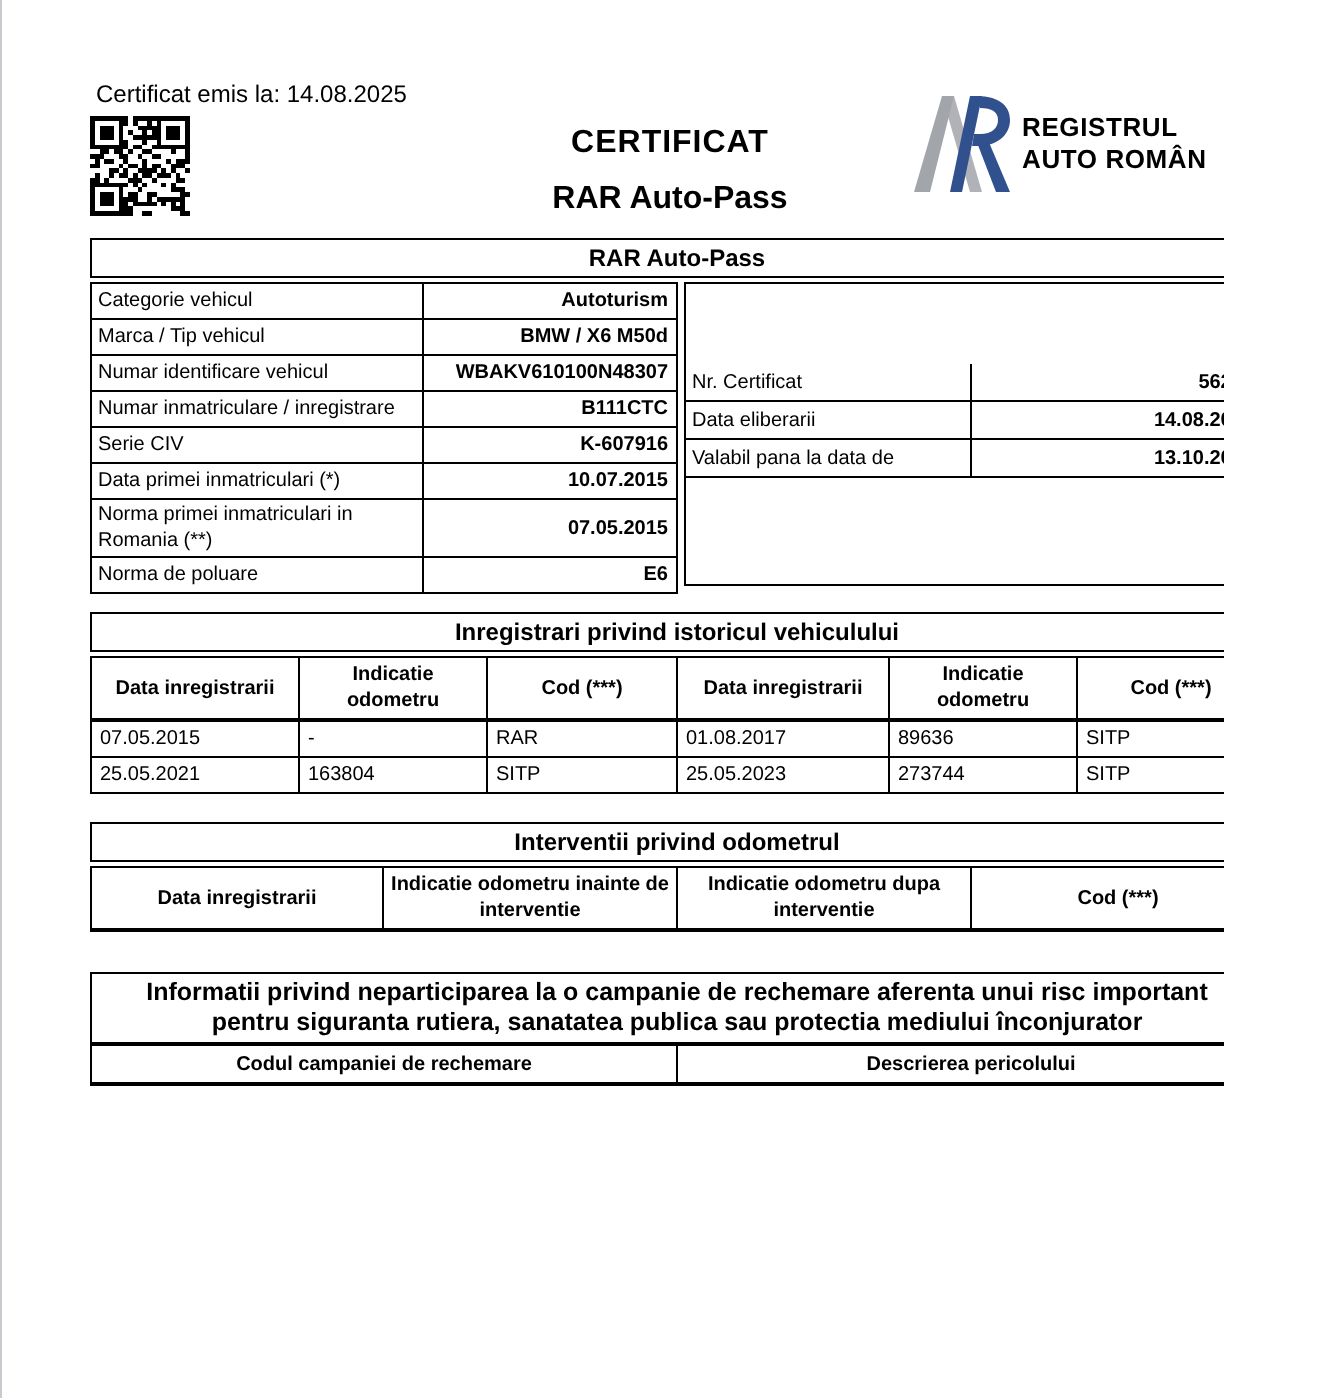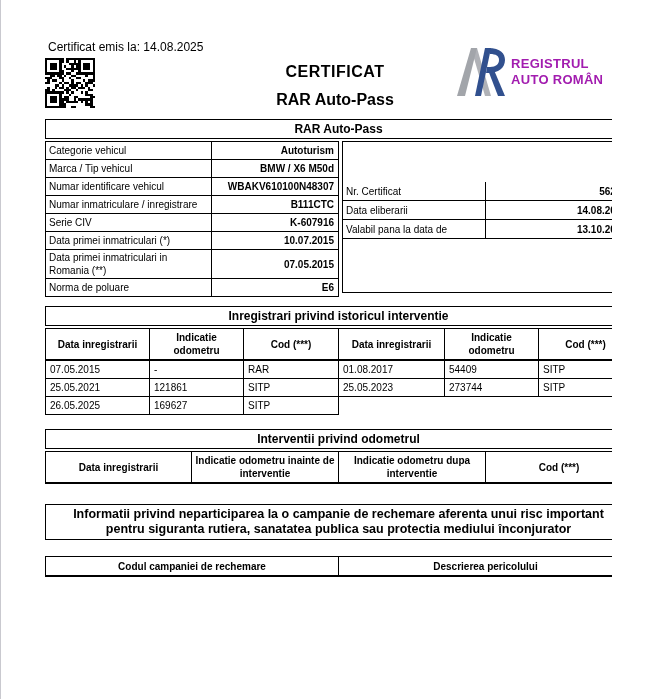--- a/index.html
+++ b/index.html
@@ -11,21 +11,21 @@
   .issued{position:absolute;left:47px;top:40px;font-size:12px;}
   .qr{position:absolute;left:44px;top:58px;width:50px;height:50px;}
   .qr svg{width:50px;height:50px;display:block;}
   .title1{position:absolute;left:0;top:63px;width:668px;text-align:center;
     font-size:16px;font-weight:bold;letter-spacing:.5px;}
   .title2{position:absolute;left:0;top:91px;width:668px;text-align:center;
     font-size:16px;font-weight:bold;}
   .logo{position:absolute;left:454px;top:46px;display:flex;align-items:center;}
   .logo-mark{width:52px;height:52px;flex:0 0 auto;}
   .logo-text{margin-left:4px;font-weight:bold;font-size:13px;line-height:16px;
-    color:#a21caf;letter-spacing:.3px;}
+    color:#000000;letter-spacing:.3px;}
   .content{position:absolute;left:44px;top:119px;width:587px;}
   .sec-title{border:1px solid #000;text-align:center;font-weight:bold;
     font-size:12px;padding:2px 0;background:#fff;}
   .cert-wrap{display:flex;gap:3px;margin-top:2px;height:152px;margin-bottom:13px;}
   table{border-collapse:collapse;table-layout:fixed;}
   td,th{border:1px solid #000;font-size:10px;line-height:13px;
     padding:1px 3px;overflow:hidden;}
   .cert-left{width:293px;}
   .cert-left td.lbl{width:163px;text-align:left;vertical-align:middle;}
   .cert-left td.val{text-align:right;font-weight:bold;vertical-align:middle;padding-right:4px;}
@@ -39,21 +39,21 @@
   .hist{width:587px;margin-top:2px;margin-bottom:14px;}
   .hist th{font-weight:bold;text-align:center;vertical-align:middle;
     border-bottom:2px solid #000;padding:2px 2px;}
   .hist td{height:15px;text-align:left;padding:1px 4px;vertical-align:middle;}
   .hist td.empty{border:none;}
   .intv{width:587px;margin-top:2px;margin-bottom:20px;}
   .intv th{font-weight:bold;text-align:center;vertical-align:middle;
     border-bottom:2px solid #000;padding:2px 2px;height:26px;}
   .recall-title{border:1px solid #000;text-align:center;font-weight:bold;
     font-size:12.5px;line-height:15px;padding:2px 16px;}
-  .recall{width:587px;margin-top:16px;}
+  .recall{width:587px;margin-top:0;}
   .recall th{font-weight:bold;text-align:center;vertical-align:middle;
     border-bottom:2px solid #000;padding:2px 2px;height:14px;}
 </style>
 </head>
 <body>
 
 <div class="page">
 
   <div class="issued">Certificat emis la: 14.08.2025</div>
 
@@ -256,21 +256,21 @@
             </tr>
           <tr>
               <td class="lbl">Serie CIV</td>
               <td class="val">K-607916</td>
             </tr>
           <tr>
               <td class="lbl">Data primei inmatriculari (*)</td>
               <td class="val">10.07.2015</td>
             </tr>
           <tr>
-              <td class="lbl">Data primei inmatriculari in Romania (**)</td>
+              <td class="lbl">Norma primei inmatriculari in Romania (**)</td>
               <td class="val">07.05.2015</td>
             </tr>
           <tr>
               <td class="lbl">Norma de poluare</td>
               <td class="val">E6</td>
             </tr>
         </tbody>
       </table>
       <div class="cert-right-box">
         <table class="cert-right">
@@ -289,21 +289,21 @@
               </tr>
             <tr>
                 <td class="lbl">Valabil pana la data de</td>
                 <td class="val">13.10.2025</td>
               </tr>
           </tbody>
         </table>
       </div>
     </div>
 
-    <div class="sec-title">Inregistrari privind istoricul interventie</div>
+    <div class="sec-title">Inregistrari privind istoricul vehiculului</div>
     <table class="hist">
       <colgroup>
         <col style="width:104px">
           <col style="width:94px">
           <col style="width:95px">
         <col style="width:106px">
           <col style="width:94px">
           <col style="width:94px">
       </colgroup>
       <thead>
@@ -315,36 +315,30 @@
           <th>Indicatie odometru</th>
           <th>Cod (***)</th>
         </tr>
       </thead>
       <tbody>
         <tr>
           <td>07.05.2015</td>
           <td>-</td>
           <td>RAR</td>
           <td>01.08.2017</td>
-          <td>54409</td>
+          <td>89636</td>
           <td>SITP</td>
         </tr>
         <tr>
           <td>25.05.2021</td>
-          <td>121861</td>
+          <td>163804</td>
           <td>SITP</td>
           <td>25.05.2023</td>
           <td>273744</td>
           <td>SITP</td>
-        </tr>
-        <tr>
-          <td>26.05.2025</td>
-          <td>169627</td>
-          <td>SITP</td>
-          <td class="empty" colspan="3"></td>
         </tr>
       </tbody>
     </table>
 
     <div class="sec-title">Interventii privind odometrul</div>
     <table class="intv">
       <colgroup>
         <col style="width:146px">
           <col style="width:147px">
           <col style="width:147px">

